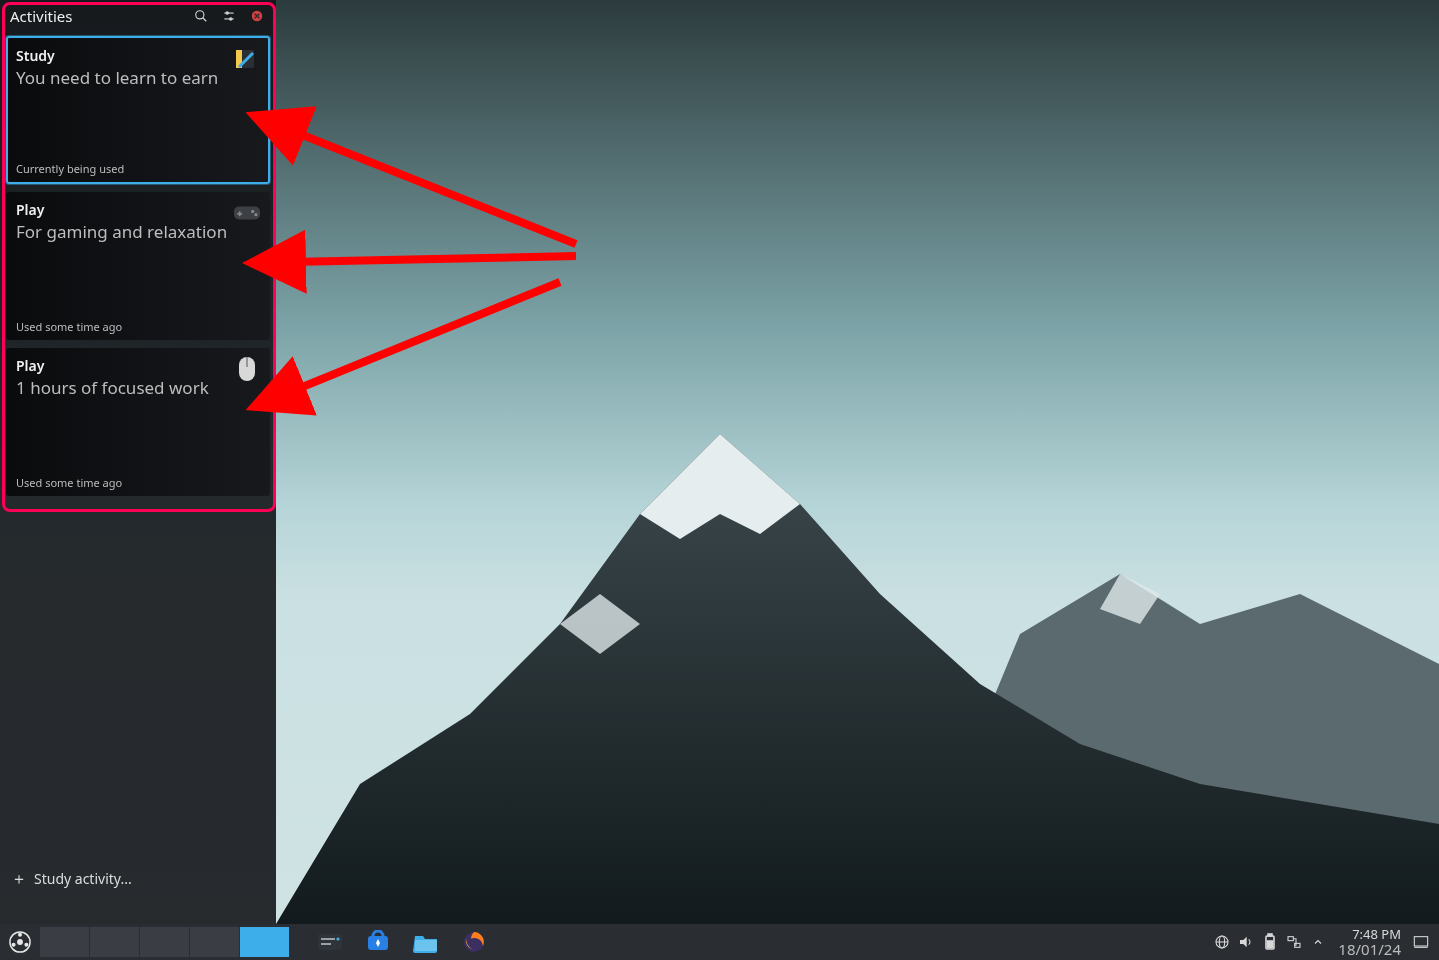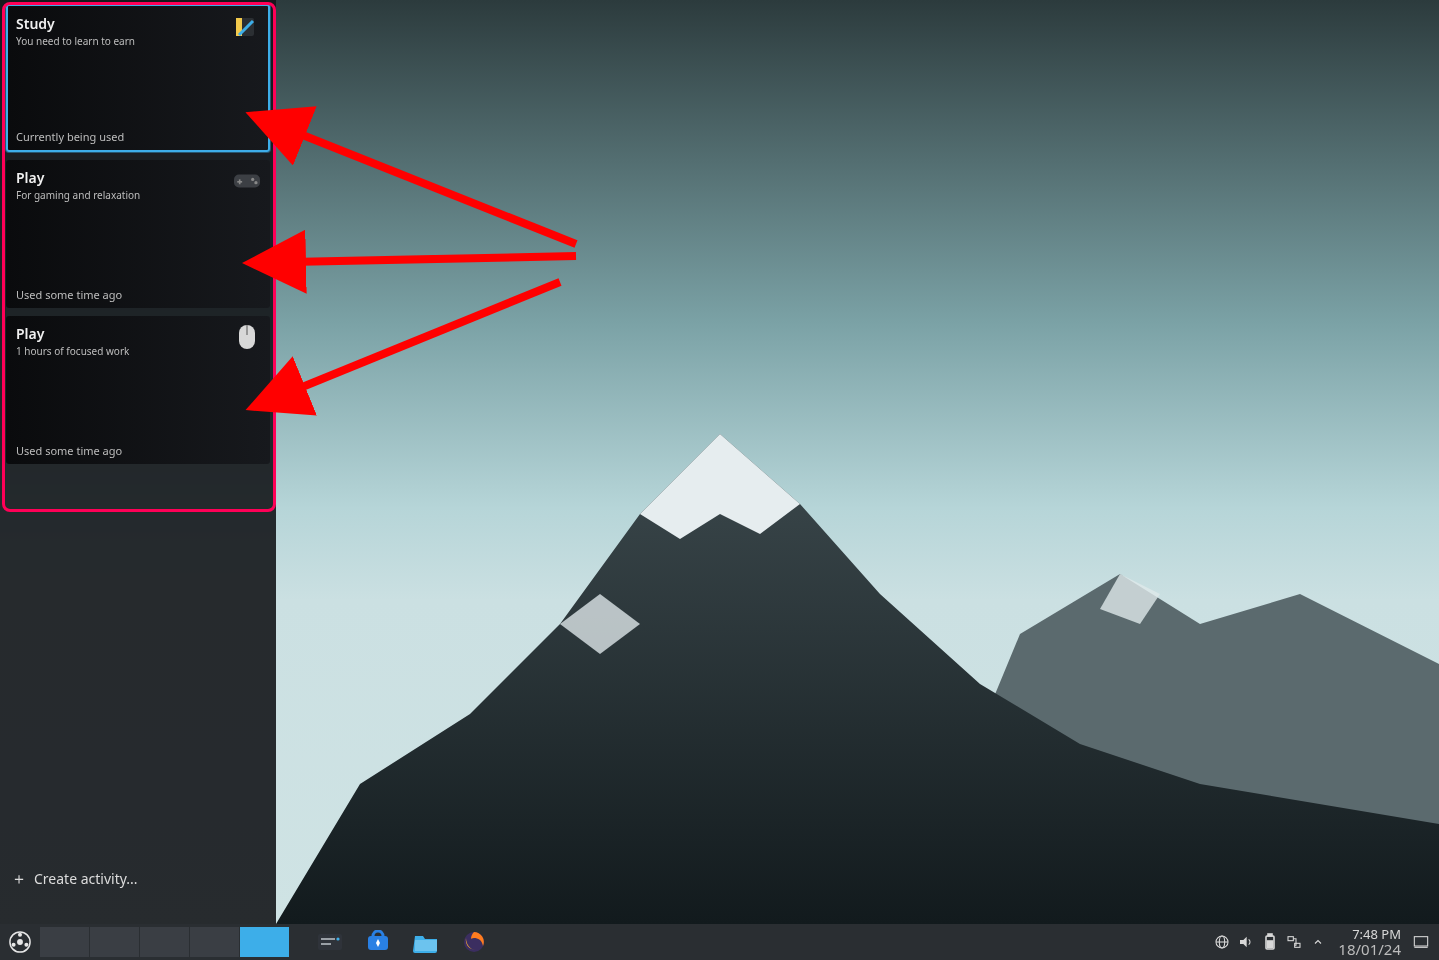--- a/index.html
+++ b/index.html
@@ -46,21 +46,21 @@
     padding: 8px 10px 6px 10px;
     display: flex; flex-direction: column;
     cursor: pointer;
   }
   .card.active {
     border: 2px solid #3daee9;
     box-shadow: 0 0 0 1px rgba(61,174,233,0.4);
     padding-left: 8px;
   }
   .card-title { font-weight: 600; font-size: 14px; color: #f0f0f0; }
-  .card-desc { font-size: 10px; color: #bdbdbd; margin-top: 1px; }
+  .card-desc { font-size: 17px; color: #bdbdbd; margin-top: 1px; }
   .card-status { font-size: 11px; color: #bdbdbd; margin-top: auto; }
   .card-icon {
     position: absolute; right: 10px; top: 8px; width: 26px; height: 26px;
     display: flex; align-items: center; justify-content: center;
   }
   
   #create-row {
     margin-top: auto; height: 52px; display: flex; align-items: center;
     padding: 0 10px 40px 10px; font-size: 14px; color: #dcdcdc; cursor: pointer;
   }
@@ -110,20 +110,43 @@
 
     <path d="M276 560 L360 420 L470 350 L560 260 L640 150 L720 70 L800 140 L880 230 L980 320 L1080 380 L1200 420 L1439 460 L1439 560 Z" fill="url(#mg)"></path>
 
     <path d="M640 150 L720 70 L800 140 L760 170 L720 150 L680 175 Z" fill="#e6edef"></path>
     <path d="M560 260 L600 230 L640 260 L600 290 Z" fill="#dde6e8" opacity="0.8"></path>
     <path d="M1120 210 L1160 230 L1140 260 L1100 245 Z" fill="#dfe8ea" opacity="0.8"></path>
 
   </svg>
 
   <div id="activities-sidebar">
+    <div id="act-header">
+      <span id="act-header-title">Activities</span>
+      <span class="hdr-icon">
+        <svg width="14" height="14" viewBox="0 0 24 24" fill="none" stroke="#cfcfcf" stroke-width="2">
+            <circle cx="10" cy="10" r="7"></circle>
+            <line x1="21" y1="21" x2="15" y2="15"></line>
+          </svg>
+      </span>
+      <span class="hdr-icon">
+        <svg width="14" height="14" viewBox="0 0 24 24" fill="none" stroke="#cfcfcf" stroke-width="2">
+            <line x1="4" y1="7" x2="20" y2="7"></line>
+            <line x1="4" y1="17" x2="20" y2="17"></line>
+            <circle cx="9" cy="7" r="2" fill="#cfcfcf"></circle>
+            <circle cx="15" cy="17" r="2" fill="#cfcfcf"></circle>
+          </svg>
+      </span>
+      <span class="hdr-icon" id="close-icon">
+        <svg width="14" height="14" viewBox="0 0 24 24">
+            <circle cx="12" cy="12" r="9" fill="#d04040"></circle>
+            <path d="M8 8 L16 16 M16 8 L8 16" stroke="#2a2e32" stroke-width="2.5"></path>
+          </svg>
+      </span>
+    </div>
 
     <div id="cards">
 
       <div class="card active">
         <div class="card-title">Study</div>
         <div class="card-desc">You need to learn to earn</div>
         <div class="card-status">Currently being used</div>
         <div class="card-icon">
           <svg width="24" height="24" viewBox="0 0 24 24">
               <rect x="3" y="3" width="18" height="18" rx="2" fill="#2b2f33"></rect>
@@ -156,21 +179,21 @@
           <svg width="18" height="26" viewBox="0 0 18 26">
               <rect x="1" y="1" width="16" height="24" rx="8" fill="#d8d8d8"></rect>
               <line x1="9" y1="1" x2="9" y2="11" stroke="#555" stroke-width="1"></line>
             </svg>
         </div>
       </div>
     </div>
 
     <div id="create-row">
       <span class="plus">＋</span>
-      <span>Create activity...</span>
+      <span>Study activity...</span>
     </div>
   </div>
 
   <div id="highlight-box"></div>
 
   <svg id="arrows">
     <defs>
       <marker id="arrowhead" markerWidth="8" markerHeight="8" refX="2" refY="4" orient="auto">
         <polygon points="0 0, 8 4, 0 8" fill="#ff0000"></polygon>
       </marker>

